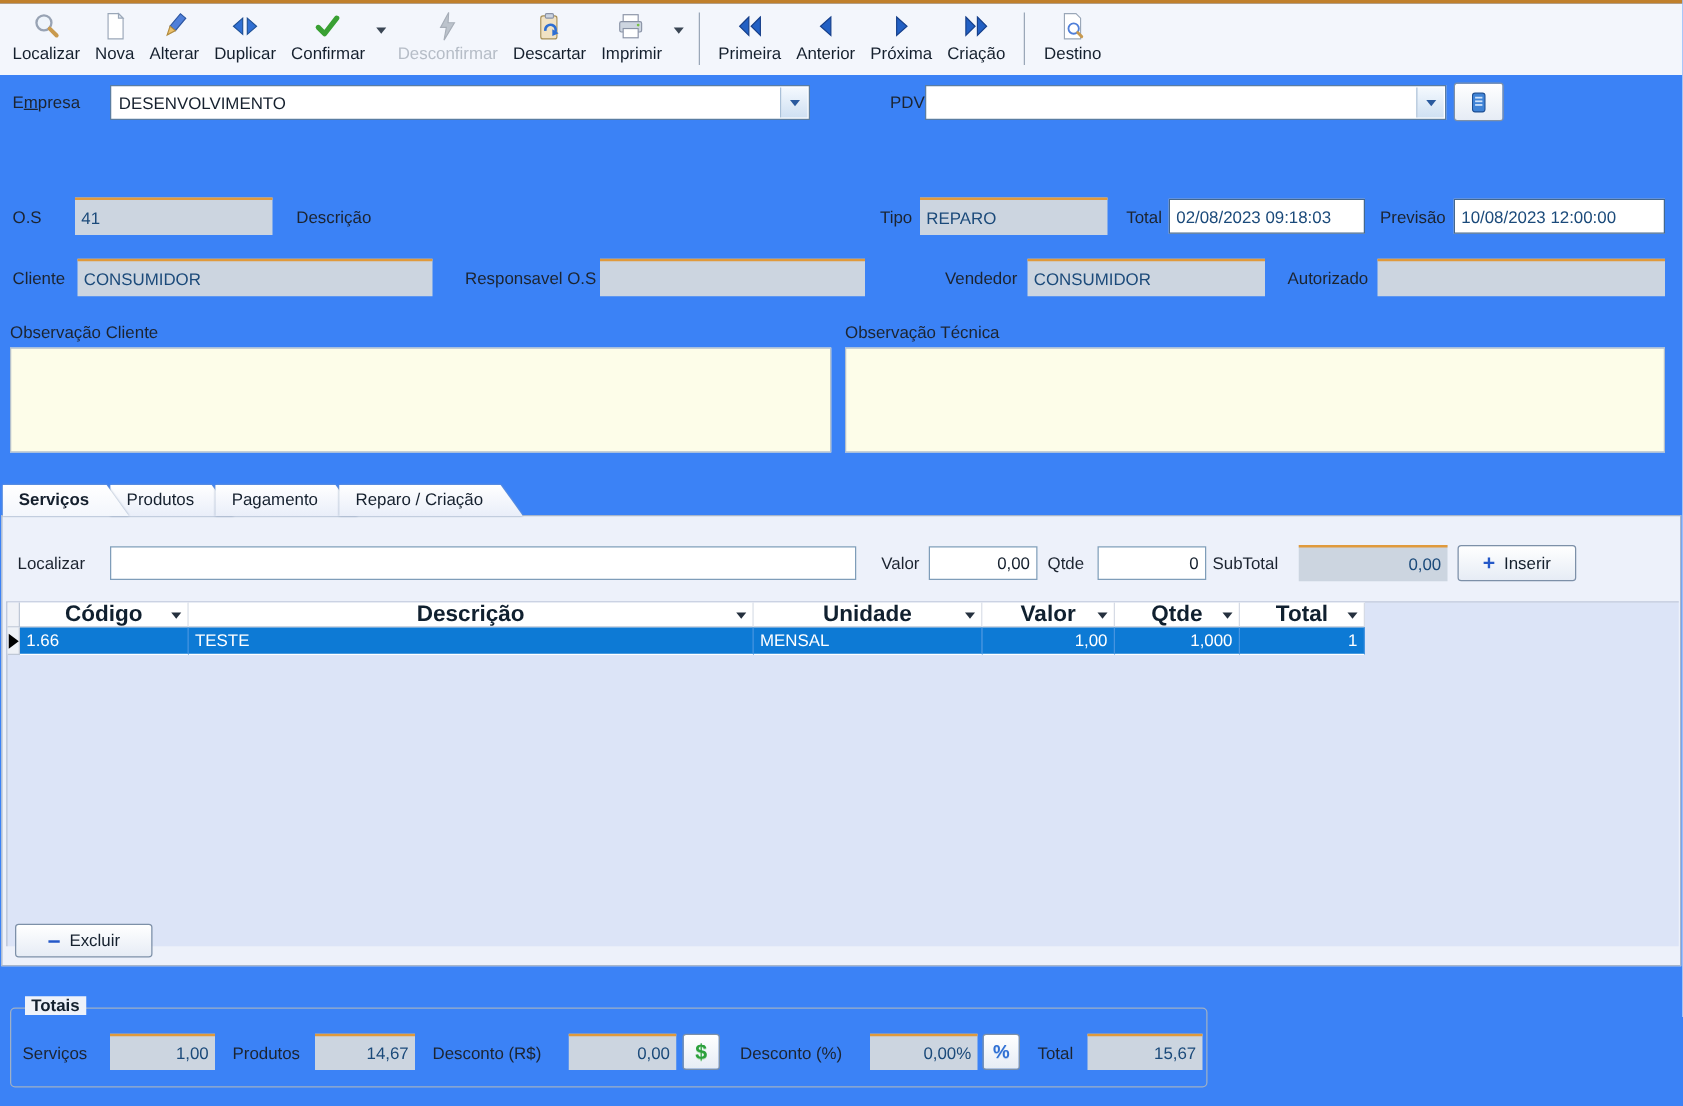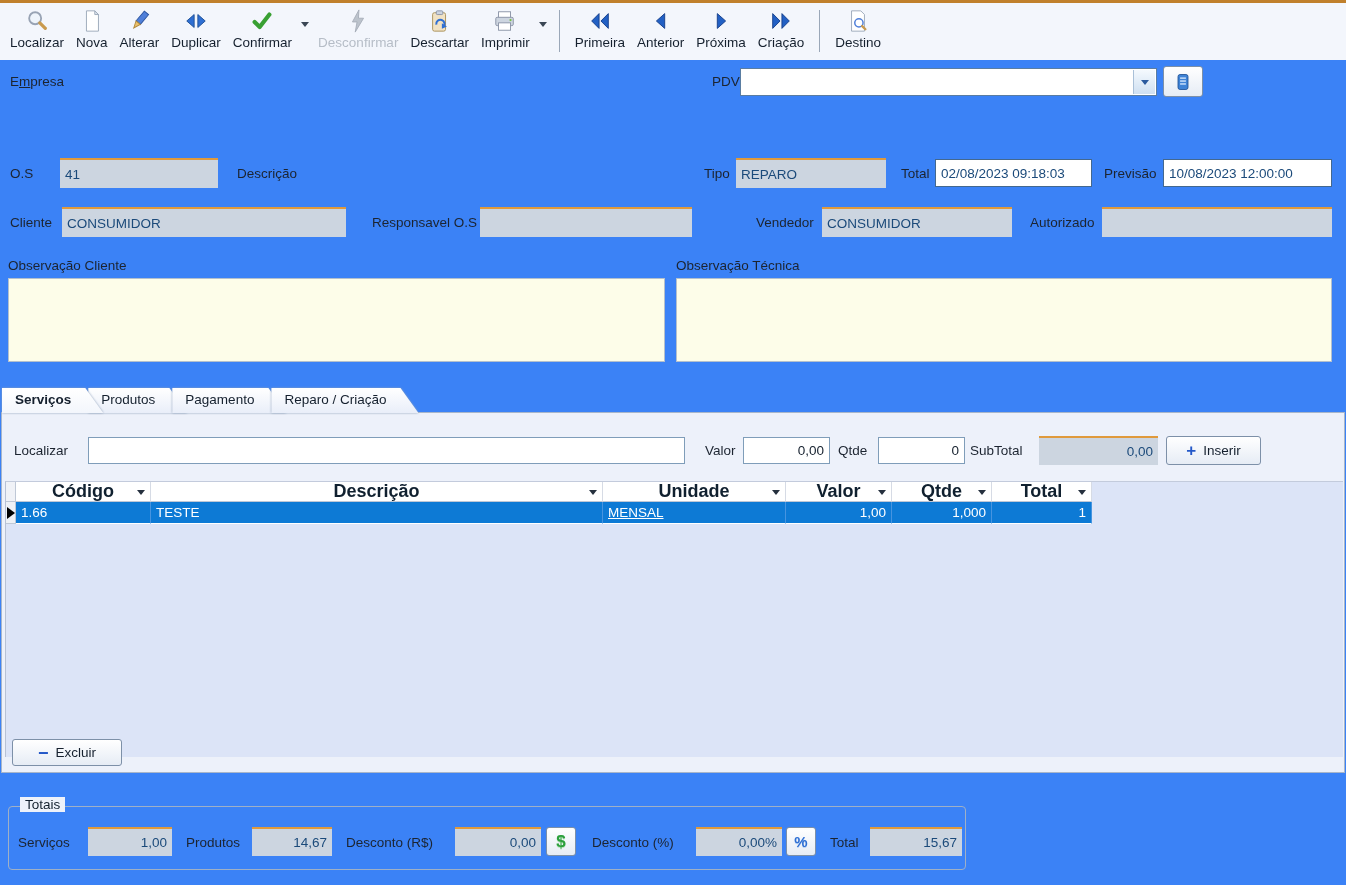--- a/index.html
+++ b/index.html
@@ -104,21 +104,21 @@
   .rind { width:10px; background:#eef1f6; border-right:1px solid #bfc8d6; border-bottom:1px solid #bfc8d6; position:relative; }
   .rind::after { content:''; position:absolute; left:1px; top:5px; border-left:8px solid #000; border-top:6px solid transparent; border-bottom:6px solid transparent; }
   .rcell {
     background:#0d7ad5; color:#fff; display:flex; align-items:center; padding:0 5px;
     border-right:1px solid #4694e0; border-bottom:1px solid #fff; overflow:hidden; white-space:nowrap;
   }
   .rcell.right { justify-content:flex-end; }
 
   
   .totais { position:absolute; left:8px; top:806px; width:958px; height:64px; border:1px solid #9fb0c6; border-radius:4px; }
-  .totais-legend { position:absolute; left:20px; top:797px; background:#eef2fa; padding:0 5px; font-weight:normal; color:#13202e; z-index:2; }
+  .totais-legend { position:absolute; left:20px; top:797px; background:#eef2fa; padding:0 5px; font-weight:bold; color:#13202e; z-index:2; }
 </style>
 </head>
 <body>
 
 <div id="root">
   <div class="topline"></div>
 
   <div class="toolbar">
     <div class="tbtn">
       <span class="ic">
@@ -244,20 +244,26 @@
             <path d="M6 2 h10 l4 4 v18 h-14 z" fill="#fff" stroke="#9aa7b8"></path>
             <circle cx="14" cy="15" r="4.5" fill="none" stroke="#4f7fd9" stroke-width="1.6"></circle>
             <line x1="17.5" y1="18.5" x2="21" y2="22" stroke="#c99a4e" stroke-width="2.5" stroke-linecap="round"></line>
           </svg>
       </span>
       <span class="tlbl">Destino</span>
     </div>
   </div>
 
   <div class="lb" style="left:10px; top:74px;"><span>E</span><span class="accel">m</span><span>presa</span></div>
+  <div class="combo" style="left:88px; top:68px; width:560px;">
+    <span>DESENVOLVIMENTO</span>
+    <span class="arrowbtn">
+        <span class="carr"></span>
+      </span>
+  </div>
   <div class="lb" style="left:712px; top:74px;">PDV</div>
   <div class="combo" style="left:740px; top:68px; width:417px;">
     <span></span>
     <span class="arrowbtn">
         <span class="carr"></span>
       </span>
   </div>
   <div class="btn" style="left:1163px; top:66px; width:40px; height:31px;">
     <span style="display:flex;">
       <svg width="20" height="20" viewBox="0 0 24 24">
@@ -362,21 +368,21 @@
           </div>
         <div class="hcell" style="width:100px;">
             <span>Total</span>
             <span class="harr"></span>
           </div>
       </div>
       <div class="gridrow">
         <div class="rind"></div>
         <div class="rcell" style="width:135px;">1.66</div>
         <div class="rcell" style="width:452px;">TESTE</div>
-        <div class="rcell" style="width:183px;text-decoration:underline;">MENSAL</div>
+        <div class="rcell" style="width:183px;">MENSAL</div>
         <div class="rcell right" style="width:106px;">1,00</div>
         <div class="rcell right" style="width:100px;">1,000</div>
         <div class="rcell right" style="width:100px;">1</div>
       </div>
     </div>
 
     <div class="btn" style="left:10px; top:326px; width:110px; height:27px;">
       <span class="glyph-minus">−</span>
       <span>Excluir</span>
     </div>

